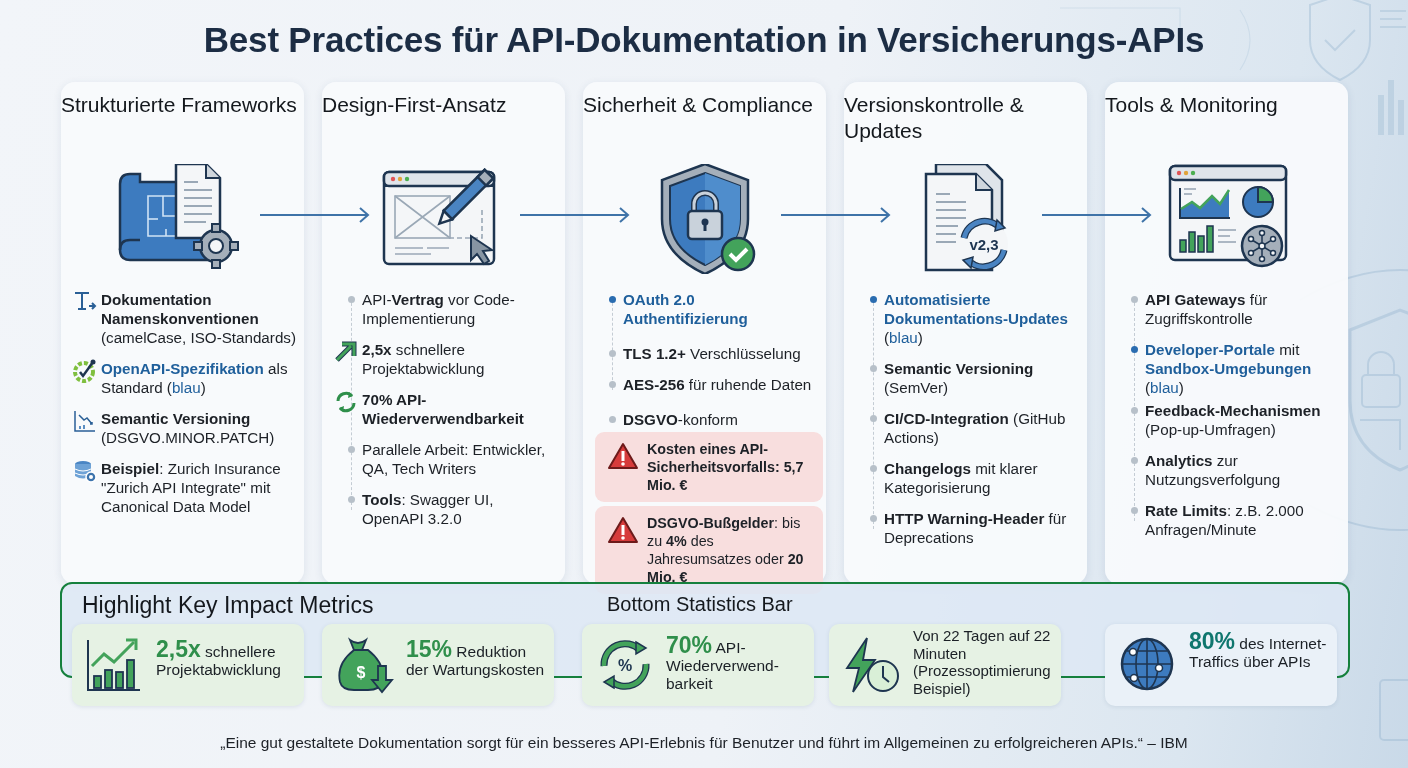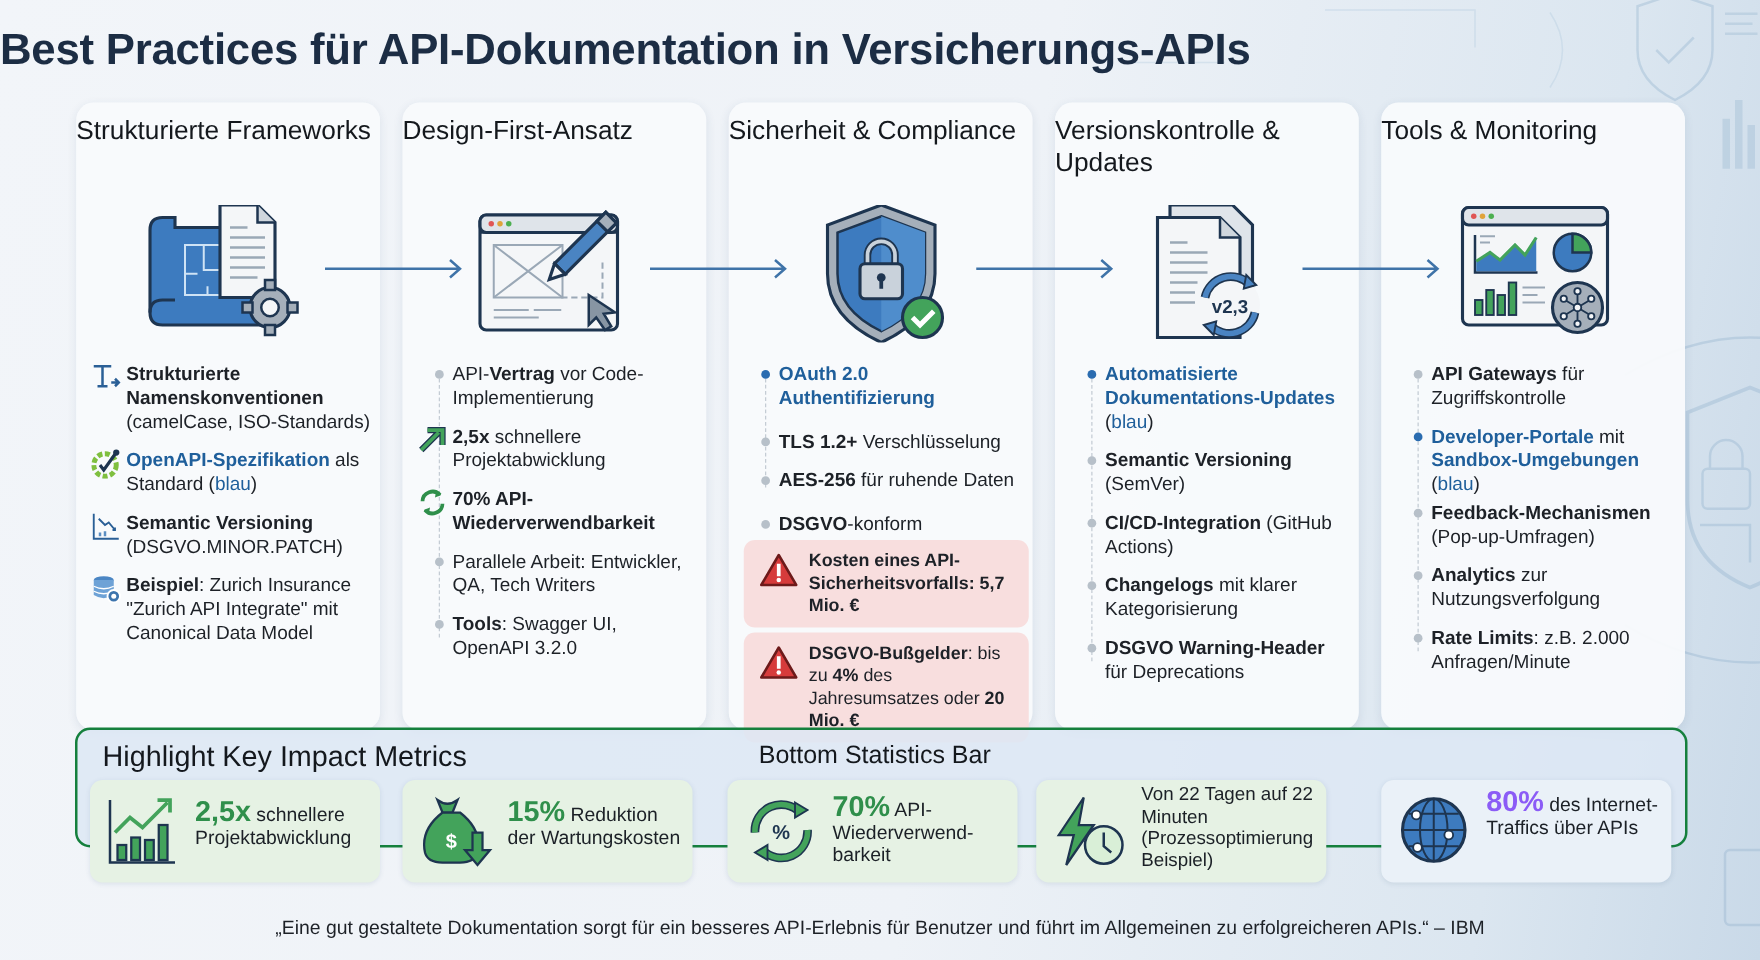--- a/index.html
+++ b/index.html
@@ -5,21 +5,21 @@
   * { box-sizing: border-box; margin: 0; padding: 0; }
   html, body { width: 1408px; height: 768px; overflow: hidden; }
   body {
     font-family: "Liberation Sans", "DejaVu Sans", sans-serif;
     color: #1a1f26;
     background: linear-gradient(100deg, #f2f5f9 0%, #eef2f7 55%, #dbe6f0 85%, #c9d9e8 100%);
     position: relative;
   }
   .bg-deco { position: absolute; inset: 0; pointer-events: none; }
   .title {
-    position: absolute; top: 20px; left: 0; width: 1408px; 
+    position: absolute; top: 20px; left: 0; width: 1408px; text-align: center;
     font-size: 35px; font-weight: 700; color: #1c2d44; letter-spacing: -0.2px;
   }
   .card {
     position: absolute; top: 82px; width: 243px; height: 502px;
     background: rgba(248,250,252,0.96); border-radius: 14px;
     box-shadow: 0 2px 8px rgba(40,70,110,0.10);
   }
   .card-title {
     position: absolute; top: 10px; left: 0; width: 100%; text-align: left;
     font-size: 21px; font-weight: 500; line-height: 26px; color: #14181d;
@@ -47,21 +47,21 @@
   .metrics-h1 { position: absolute; top: 8px; left: 20px; font-size: 23px; font-weight: 500; color: #14181d; }
   .metrics-h2 { position: absolute; top: 9px; left: 545px; font-size: 20px; font-weight: 500; color: #14181d; }
   .mcard {
     position: absolute; top: 40px; width: 232px; height: 82px; border-radius: 10px;
     background: #e6f2e4; box-shadow: 0 1px 4px rgba(60,90,120,0.12);
   }
   .mcard.blue { background: #eaf1f8; }
   .mcard svg { position: absolute; left: 14px; top: 12px; }
   .mtext { position: absolute; left: 84px; top: 12px; right: 6px; font-size: 15.5px; line-height: 18px; font-weight: 500; color: #1b2026; }
   .mtext .big { font-size: 23px; font-weight: 700; color: #2f8f4b; }
-  .mtext .big.bl { color: #8b5cf6; }
+  .mtext .big.bl { color: #0f766e; }
   .quote {
     position: absolute; top: 734px; left: 0; width: 1408px; text-align: center;
     font-size: 15.5px; color: #1d2127;
   }
 </style>
 </head>
 <body>
 
 <svg class="bg-deco" width="1408" height="768">
   <g opacity="0.35" fill="none" stroke="#8fb0cc" stroke-width="2">
@@ -122,21 +122,21 @@
           <rect x="14" y="-4" width="8" height="8"></rect>
       </g>
       <circle r="7" fill="#f4f6f8" stroke="#1e3550" stroke-width="2"></circle>
     </g>
   </svg>
   <div class="items">
     <div class="item">
       <svg class="ic" viewBox="0 0 24 24">
           <path d="M2 3 h14 M9 3 v16 M5 19 h8 M16 16 h6 M19 13 l3 3 l-3 3" stroke="#2a5f96" stroke-width="2" fill="none"></path>
         </svg>
-      <b>Strukturierte Namenskonventionen</b><span> (camelCase, ISO-Standards)</span>
+      <b>Dokumentation Namenskonventionen</b><span> (camelCase, ISO-Standards)</span>
     </div>
     <div class="item">
       <svg class="ic" viewBox="0 0 24 24">
           <circle cx="11" cy="13" r="9" fill="none" stroke="#7fbf3f" stroke-width="4" stroke-dasharray="4 2"></circle>
           <path d="M7 13 l3 4 l10 -14" stroke="#1e3550" stroke-width="2.5" fill="none"></path>
           <circle cx="20" cy="3" r="2.5" fill="#1e3550"></circle>
         </svg>
       <span class="blue" style="font-weight:700">OpenAPI-Spezifikation</span><span> als Standard (</span><span class="blue">blau</span><span>)</span>
     </div>
     <div class="item">
@@ -301,21 +301,21 @@
     <div class="item">
       <span class="dot" style="left:14px"></span>
       <b>CI/CD-Integration</b><span> (GitHub Actions)</span>
     </div>
     <div class="item">
       <span class="dot" style="left:14px"></span>
       <b>Changelogs</b><span> mit klarer Kategorisierung</span>
     </div>
     <div class="item">
       <span class="dot" style="left:14px"></span>
-      <b>DSGVO Warning-Header</b><span> für Deprecations</span>
+      <b>HTTP Warning-Header</b><span> für Deprecations</span>
     </div>
   </div>
 </div>
 
 <div class="card" style="left:1105px;">
   <div class="card-title">Tools &amp; Monitoring</div>
   <svg class="card-icon" viewBox="0 0 130 110">
     <rect x="8" y="2" width="116" height="94" rx="5" fill="#f4f6f8" stroke="#1e3550" stroke-width="2.5"></rect>
     <rect x="8" y="2" width="116" height="14" rx="5" fill="#dfe4ea" stroke="#1e3550" stroke-width="2.5"></rect>
     <circle cx="17" cy="9" r="2.2" fill="#e05555"></circle>

